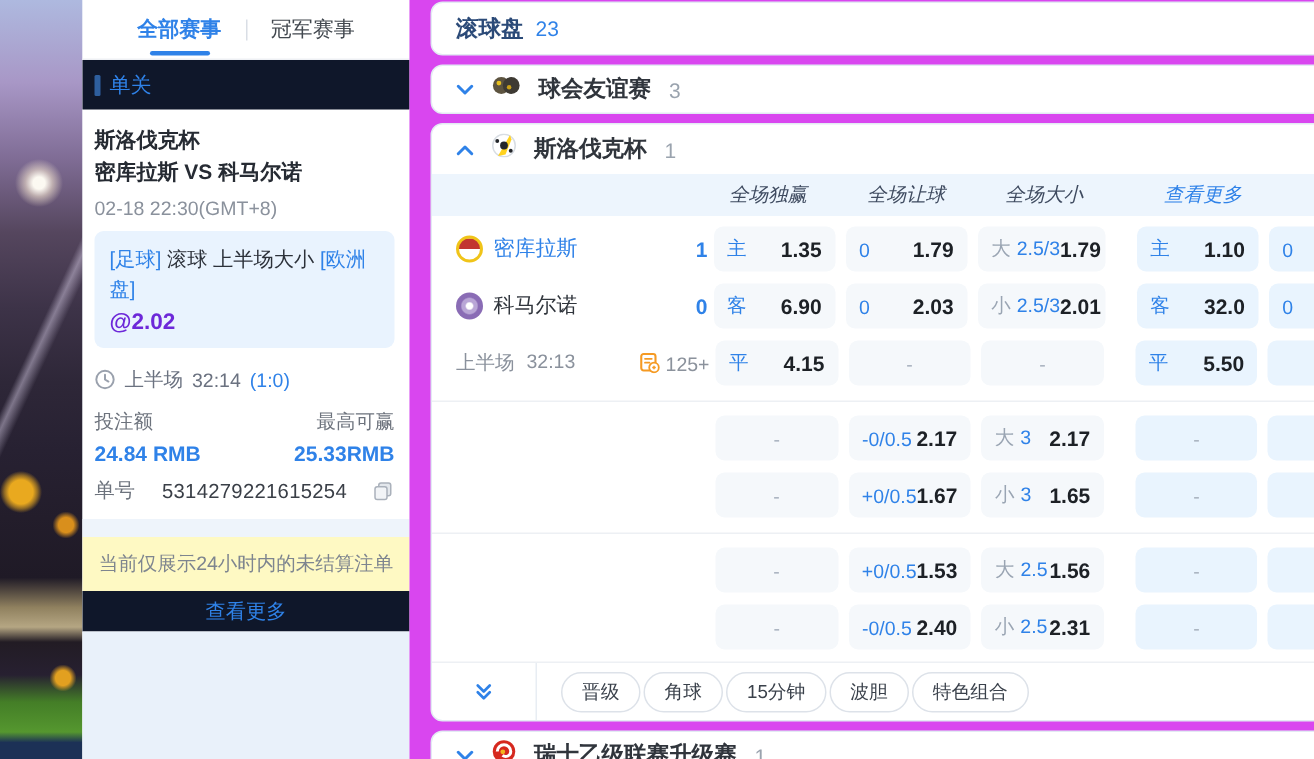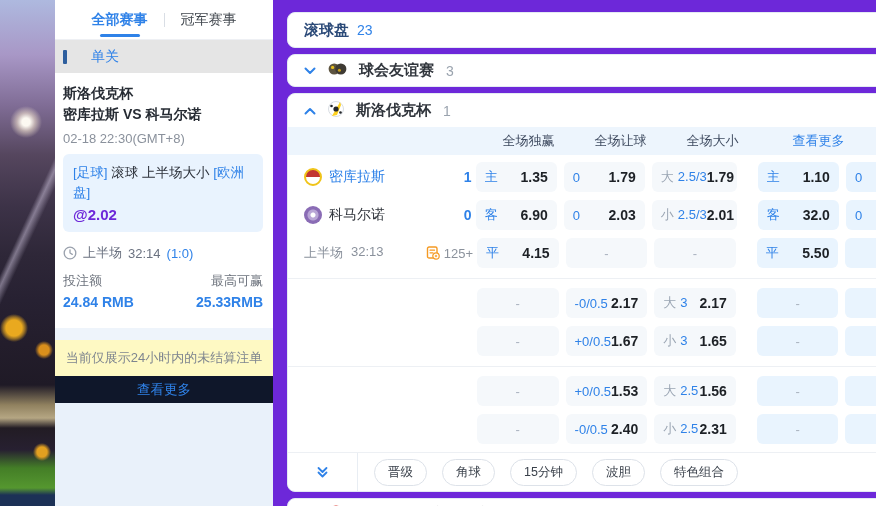--- a/index.html
+++ b/index.html
@@ -19,21 +19,21 @@
       linear-gradient(180deg,#aeb9df 0,#a897c6 55px,#806d96 105px,#55465e 155px,#3d3348 205px,#2e2738 255px,#272132 300px,#231d2b 345px,#1f1a26 385px,#90815f 405px,#b5a683 418px,#221c24 428px,#272031 450px,#447e27 468px,#55972f 488px,#1c3156 495px,#1c3156 506px);
   }
 
   
   .sidebar { width:218px; flex:0 0 218px; background:#fff; display:flex; flex-direction:column; }
   .tabs { height:40px; display:flex; align-items:center; justify-content:center; gap:14px; border-bottom:1px solid #eef0f4; }
   .tab { font-size:14px; color:#42484f; position:relative; padding:10px 2px; cursor:pointer; }
   .tab.active { color:#2f82e8; font-weight:bold; }
   .tab.active::after { content:""; position:absolute; left:50%; transform:translateX(-50%); bottom:2px; width:40px; height:3px; border-radius:2px; background:#2f82e8; }
   .tab-divider { width:1px; height:14px; background:#d9dee5; }
-  .section-head { height:33px; background:#e5e5e5; display:flex; align-items:center; padding-left:8px; gap:24px; }
+  .section-head { height:33px; background:#0f172a; display:flex; align-items:center; padding-left:8px; gap:6px; }
   .section-bar { width:4px; height:14px; background:#2e5f9e; border-radius:1px; }
   .section-title { font-size:14px; color:#2f82e8; }
   .betcard { padding:10px 10px 10px 8px; }
   .bc-league { font-size:14px; font-weight:bold; color:#262b33; line-height:21px; }
   .bc-match  { font-size:14px; font-weight:bold; color:#262b33; line-height:21px; }
   .bc-date { font-size:13px; color:#8a919c; margin:6px 0 8px; }
   .bc-box { background:#e9f3fe; border-radius:6px; padding:9px 10px; width:200px; }
   .bc-box-line { font-size:13.5px; line-height:20px; color:#2c313a; }
   .bc-blue { color:#2f82e8; }
   .bc-sel { font-size:13.5px; color:#2f82e8; line-height:20px; }
@@ -43,34 +43,34 @@
   .stake-grid { display:flex; justify-content:space-between; font-size:13px; color:#6d737d; margin-bottom:4px; }
   .stake-vals { display:flex; justify-content:space-between; font-size:14px; font-weight:bold; color:#2f82e8; margin-bottom:8px; }
   .ticket-row { display:flex; align-items:center; font-size:13.5px; color:#6d737d; gap:18px; }
   .ticket-num { color:#3a3f47; letter-spacing:.2px; }
   .gap-band { height:12px; background:#eef4fb; }
   .notice { background:#fef9c3; font-size:13px; color:#7e858f; text-align:center; padding:9px 2px; }
   .more-bar { height:27px; background:#0f172a; display:flex; align-items:center; justify-content:center; font-size:13.5px; color:#2f82e8; cursor:pointer; }
   .side-footer { flex:1; background:#e9f1fa; }
 
   
-  .main { flex:1; background:#6d28d9; padding:12px 0 0 14px; overflow:hidden; }
+  .main { flex:1; background:#d946ef; padding:1px 0 0 14px; overflow:hidden; }
   .card { background:#fff; border:1px solid #e3eaf3; border-radius:8px; width:648px; }
   .card.mb { margin-bottom:6px; }
   .live-head { height:36px; display:flex; align-items:center; padding:0 16px; gap:8px; }
   .live-title { font-size:15px; font-weight:bold; color:#2b4a78; }
   .live-count { font-size:14px; color:#2f82e8; }
   .lrow { height:33px; display:flex; align-items:center; padding:0 16px; gap:12px; cursor:pointer; }
   .lrow-title { font-size:15px; font-weight:bold; color:#30353c; }
   .lrow-count { font-size:14px; color:#9aa3ae; }
   .chev { display:flex; align-items:center; }
 
   .colhead { height:28px; background:#edf5fd; display:flex; align-items:center; padding-left:16px; }
   .h-spacer { width:182px; }
-  .hcell { width:85px; margin-right:7px; text-align:center; font-size:13px; color:#3f4b60; }
+  .hcell { width:85px; margin-right:7px; text-align:left; font-size:13px; color:#3f4b60;font-style:italic; }
   .hcell.c3 { margin-left:14px; color:#2f82e8; }
 
   .orows { padding-top:7px; }
   .orow { display:flex; align-items:center; padding-left:16px; margin-bottom:8px; }
   .tcell { width:182px; display:flex; align-items:center; gap:7px; padding-right:4px; }
   .tname { font-size:14px; font-weight:normal; color:#30353c; flex:1; }
   .tname.fav { color:#2f82e8; }
   .tscore { font-size:14px; font-weight:bold; color:#2f82e8; }
   .logo { width:18px; height:18px; border-radius:50%; flex:0 0 18px; }
   .logo.home { border:2px solid #f0c419; background:linear-gradient(180deg,#c23531 0 7px,#fff 7px); }
@@ -85,21 +85,21 @@
   .lwrap { display:flex; gap:4px; align-items:baseline; }
   .og { font-size:13px; color:#9aa5b3; }
   .ol { font-size:13px; color:#2f82e8; }
   .ov { font-size:14px; font-weight:bold; color:#1d2126; }
   .od { font-size:13px; color:#a9b2bf; }
   .sep { border-top:1px solid #edf0f4; margin:10px 0 9px; }
   .sep.last { margin:8px 0 0; }
 
   .tagsrow { height:38px; display:flex; align-items:center; }
   .collapse-cell { width:70px; height:100%; display:flex; align-items:center; justify-content:center; border-right:1px solid #e8edf3; cursor:pointer; }
-  .pills { display:flex; gap:15px; margin-left:16px; }
+  .pills { display:flex; gap:2px; margin-left:16px; }
   .pill { padding:4px 13px; border:1px solid #dde2e9; border-radius:14px; font-size:12.5px; color:#3a414b; background:#fff; cursor:pointer; white-space:nowrap; }
 </style>
 </head>
 <body>
 
 <div class="app">
 
   <div class="photo"></div>
 
   <div class="sidebar">
@@ -138,20 +138,28 @@
         <span class="bc-score">(1:0)</span>
       </div>
 
       <div class="stake-grid">
         <span>投注额</span>
         <span>最高可赢</span>
       </div>
       <div class="stake-vals">
         <span>24.84 RMB</span>
         <span>25.33RMB</span>
+      </div>
+      <div class="ticket-row">
+        <span>单号</span>
+        <span class="ticket-num">5314279221615254</span>
+        <svg width="13" height="13" viewBox="0 0 13 13">
+            <rect x="3.5" y="1" width="8" height="8.5" rx="1.5" fill="#e3e7ec" stroke="#aab1bb"></rect>
+            <rect x="1" y="3.5" width="8" height="8.5" rx="1.5" fill="#f2f4f7" stroke="#aab1bb"></rect>
+          </svg>
       </div>
     </div>
 
     <div class="gap-band"></div>
     <div class="notice">当前仅展示24小时内的未结算注单</div>
     <div class="more-bar">查看更多</div>
     <div class="side-footer"></div>
   </div>
 
   <div class="main">

